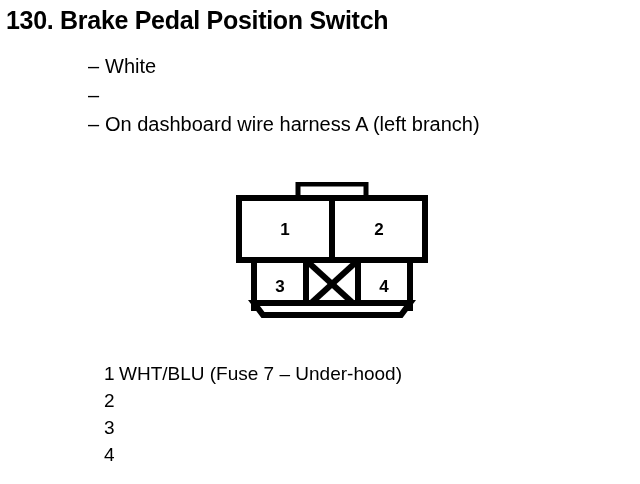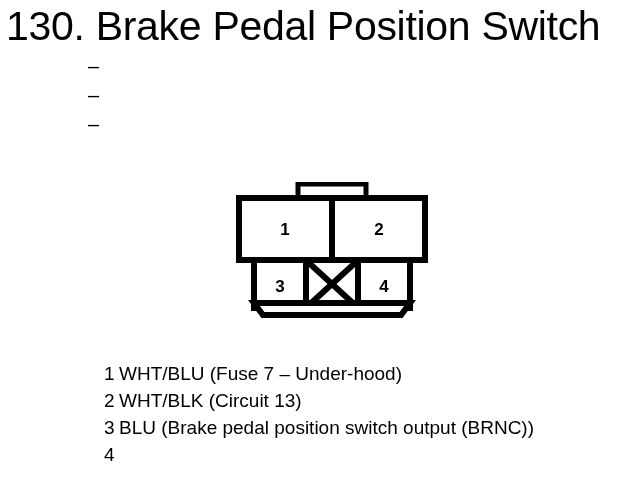--- a/index.html
+++ b/index.html
@@ -14,23 +14,23 @@
     overflow: hidden;
     font-family: "Liberation Sans", sans-serif;
     color: #000000;
     -webkit-font-smoothing: none;
   }
 
   
   #page-title {
     position: absolute;
     left: 6px;
-    top: 8px;
-    font-size: 41px;
-    font-weight: normal;
+    top: 2px;
+    font-size: 25px;
+    font-weight: bold;
     letter-spacing: -0.3px;
     white-space: nowrap;
     line-height: 36px;
   }
 
   
   #description-list {
     position: absolute;
     left: 88px;
     top: 52px;
@@ -92,28 +92,30 @@
 </style>
 </head>
 <body>
 
 <div id="page-title">130. Brake Pedal Position Switch</div>
 
 <div id="description-list">
 
   <div class="desc-item">
     <span class="desc-dash">–</span>
+    <span>White</span>
   </div>
 
   <div class="desc-item">
     <span class="desc-dash">–</span>
   </div>
 
   <div class="desc-item">
     <span class="desc-dash">–</span>
+    <span>On dashboard wire harness A (left branch)</span>
   </div>
 
 </div>
 
 <div id="connector-diagram">
   <svg width="192" height="136" viewBox="0 0 192 136" xmlns="http://www.w3.org/2000/svg">
 
     <g>
       <rect x="62" y="2" width="68" height="16" fill="#ffffff" stroke="#000000" stroke-width="5"></rect>
       <rect x="60" y="13" width="72" height="9" fill="#ffffff" stroke="none"></rect>
@@ -151,25 +153,23 @@
 
 <div id="pin-legend">
 
   <div class="legend-row">
     <span class="legend-num">1</span>
     <span class="legend-text">WHT/BLU (Fuse 7 – Under-hood)</span>
   </div>
 
   <div class="legend-row">
     <span class="legend-num">2</span>
-    <span class="legend-text">WHT/BLK (Circuit 13)</span>
   </div>
 
   <div class="legend-row">
     <span class="legend-num">3</span>
-    <span class="legend-text">BLU (Brake pedal position switch output (BRNC))</span>
   </div>
 
   <div class="legend-row">
     <span class="legend-num">4</span>
   </div>
 
 </div>
 
 </body></html>

